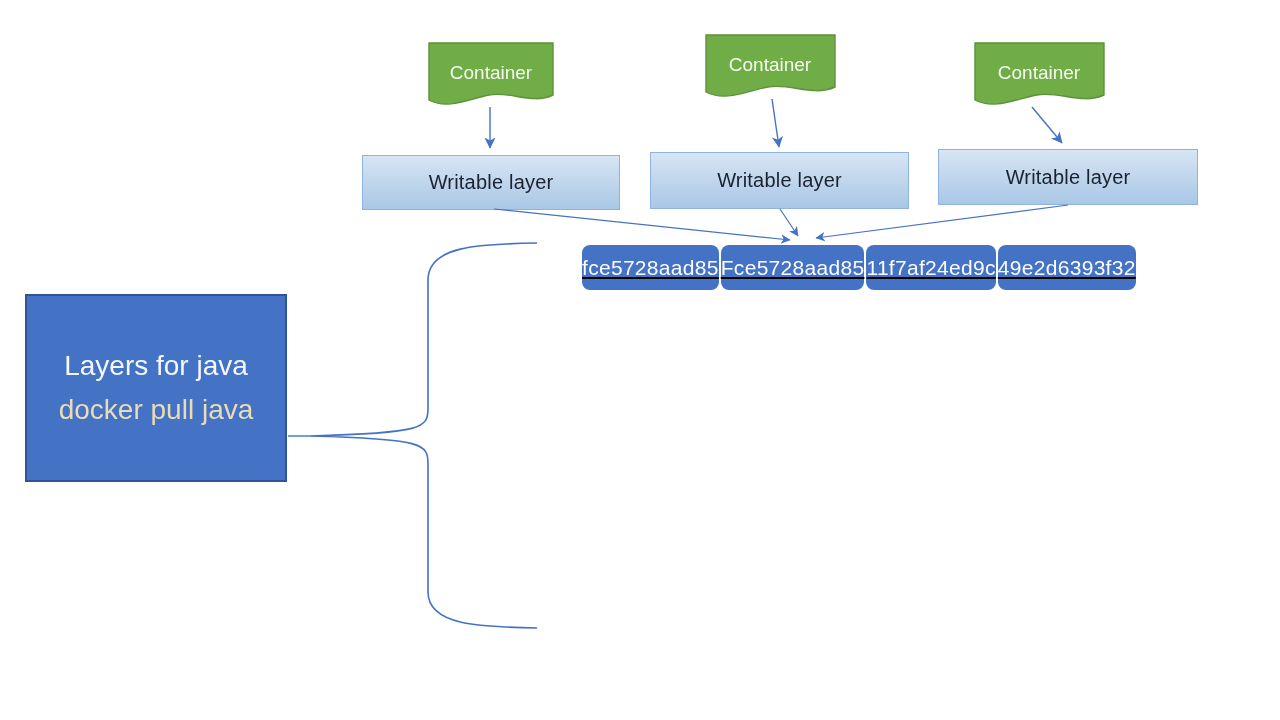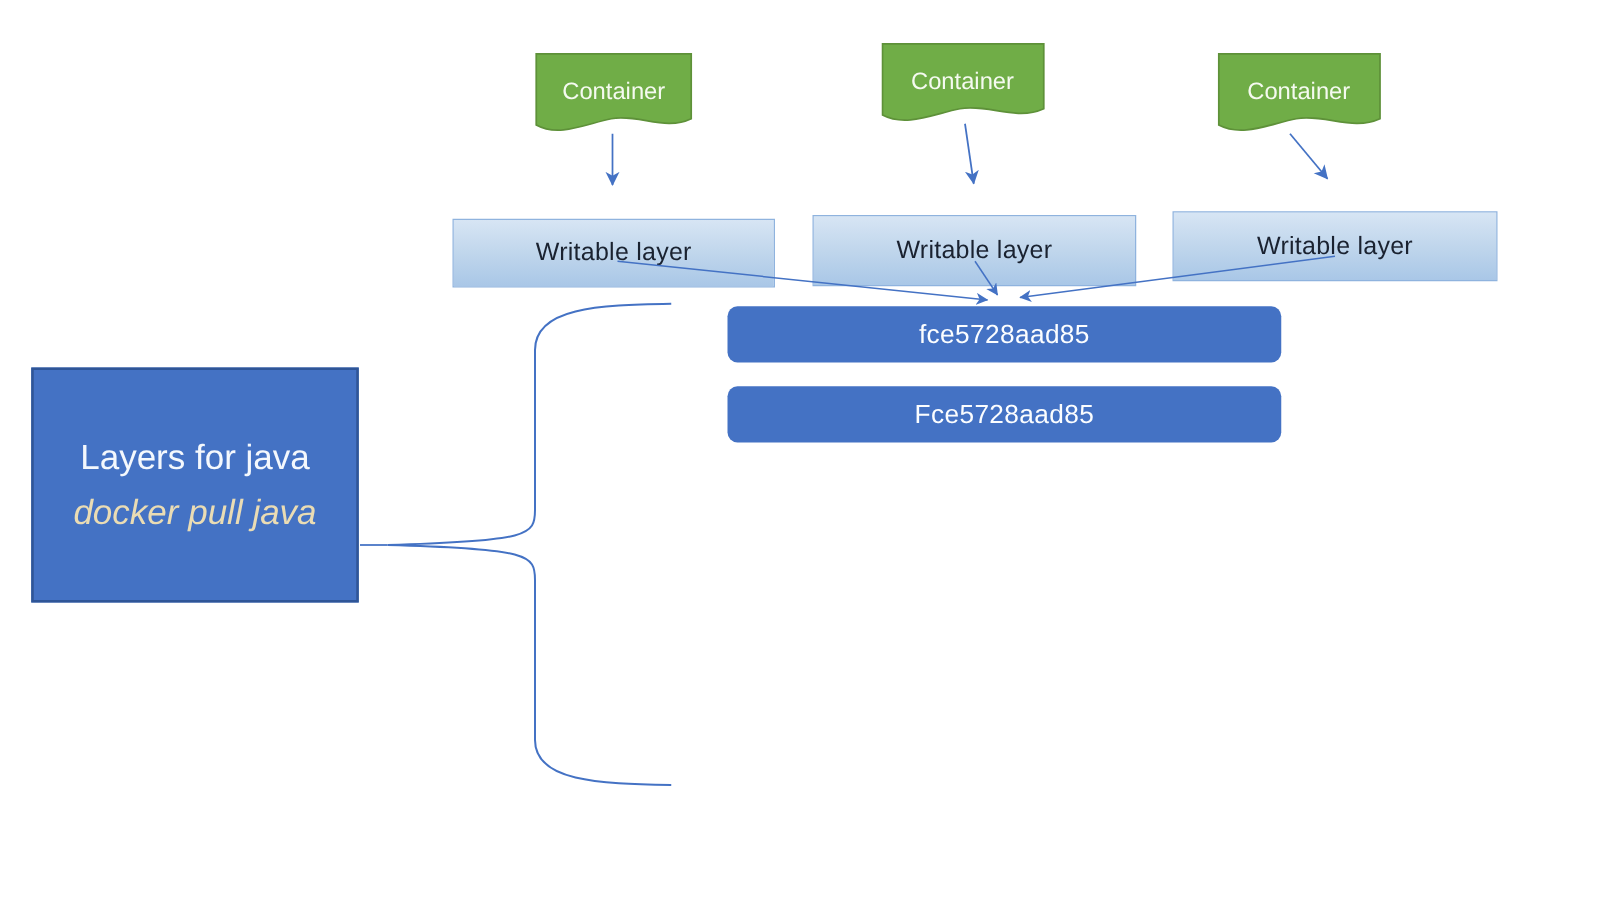--- a/index.html
+++ b/index.html
@@ -23,32 +23,32 @@
   .writable {
     position: absolute;
     background: linear-gradient(180deg, #d7e5f4 0%, #c0d6ec 50%, #a9c7e7 100%);
     border: 1px solid #8fb3de;
     display: flex;
     align-items: center;
     justify-content: center;
     font-size: 20px;
     color: #1a2230;
     letter-spacing: 0.2px;
-    margin-top: 20px;
   }
 
   
   .layer-stack {
     position: absolute;
     left: 582px;
     top: 245px;
     width: 443px;
     display: flex;
-    flex-direction: column;
-    gap: 19px;
+    flex-direction: row;
+    gap: 2px;
+    text-decoration: underline;
   }
   .layer-row {
     height: 45px;
     background: #4472c4;
     border-radius: 8px;
     color: #fbfdff;
     display: flex;
     align-items: center;
     justify-content: center;
     font-size: 21px;
@@ -68,21 +68,20 @@
     display: flex;
     flex-direction: column;
     align-items: center;
     justify-content: center;
     color: #f4f8fd;
     font-size: 28px;
     line-height: 44px;
     text-align: center;
   }
   .info-cmd {
-    font-style: italic;
     color: #eadcb4;
     text-align: center;
   }
 
   
   .overlay {
     position: absolute;
     left: 0;
     top: 0;
     width: 1280px;
@@ -121,20 +120,26 @@
     <span>Writable layer</span>
   </div>
 
   <div class="layer-stack">
     <div class="layer-row">
       <span>fce5728aad85</span>
     </div>
     <div class="layer-row">
       <span>Fce5728aad85</span>
     </div>
+    <div class="layer-row">
+      <span>11f7af24ed9c</span>
+    </div>
+    <div class="layer-row">
+      <span>49e2d6393f32</span>
+    </div>
   </div>
 
   <div class="info-box">
     <span>Layers for java</span>
     <span class="info-cmd">docker pull java</span>
   </div>
 
   <svg class="overlay" viewBox="0 0 1280 720">
     <defs>
       <marker id="arrowhead" orient="auto" markerWidth="10" markerHeight="9" refX="7.5" refY="4">

